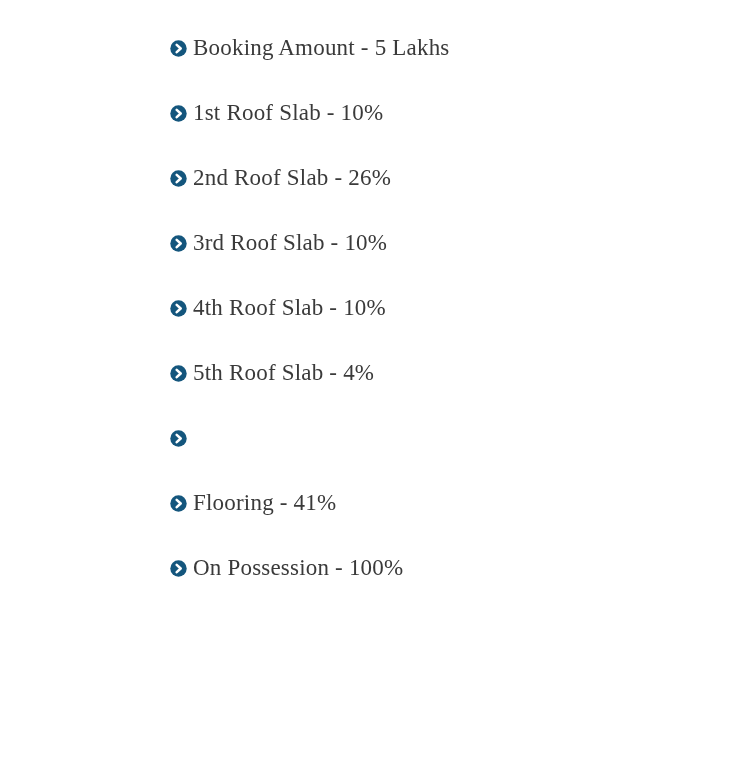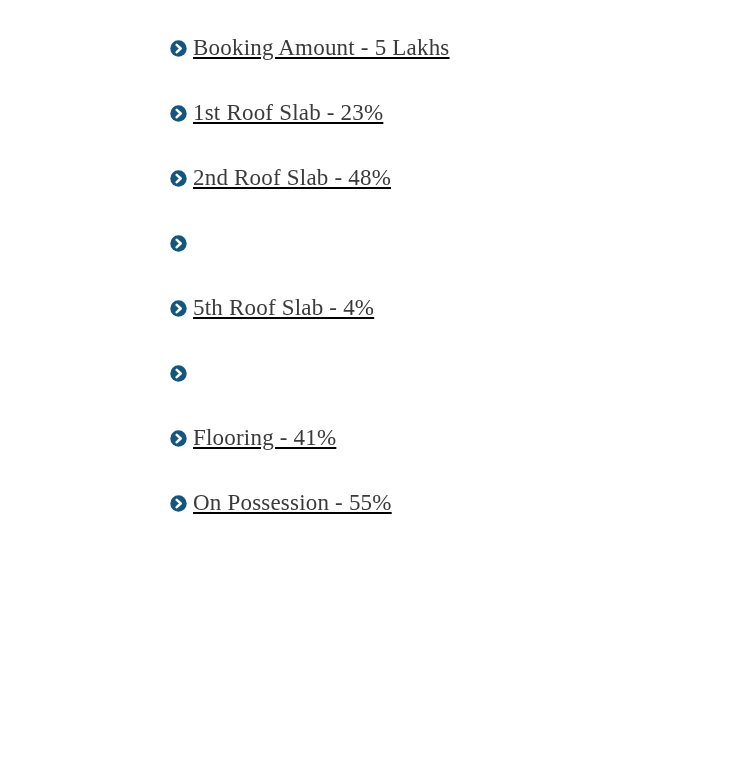--- a/index.html
+++ b/index.html
@@ -10,21 +10,20 @@
     width: 745px;
     height: 768px;
     background: #ffffff;
     font-family: "Liberation Serif", "DejaVu Serif", serif;
     overflow: hidden;
   }
   ul.milestone-list {
     list-style: none;
     margin: 0;
     padding: 35px 0 0 170px;
-    text-decoration: underline;
   }
   li.milestone-item {
     display: flex;
     align-items: center;
     height: 26px;
     margin-bottom: 39px;
     white-space: nowrap;
   }
   .bullet {
     width: 17px;
@@ -58,38 +57,48 @@
     </span>
     <span class="item-label">Booking Amount - 5 Lakhs</span>
   </li>
   <li class="milestone-item">
     <span class="bullet">
       <svg viewBox="0 0 17 17" aria-hidden="true">
           <circle cx="8.5" cy="8.5" r="8.2" fill="#14567d"></circle>
           <path d="M6.7 4.9 L10.7 8.5 L6.7 12.1" fill="none" stroke="#ffffff" stroke-width="2.6" stroke-linecap="round" stroke-linejoin="round"></path>
         </svg>
     </span>
-    <span class="item-label">1st Roof Slab - 23%</span>
+    <span class="item-label">1st Roof Slab - 10%</span>
   </li>
   <li class="milestone-item">
     <span class="bullet">
       <svg viewBox="0 0 17 17" aria-hidden="true">
           <circle cx="8.5" cy="8.5" r="8.2" fill="#14567d"></circle>
           <path d="M6.7 4.9 L10.7 8.5 L6.7 12.1" fill="none" stroke="#ffffff" stroke-width="2.6" stroke-linecap="round" stroke-linejoin="round"></path>
         </svg>
     </span>
-    <span class="item-label">2nd Roof Slab - 48%</span>
+    <span class="item-label">2nd Roof Slab - 26%</span>
   </li>
   <li class="milestone-item">
     <span class="bullet">
       <svg viewBox="0 0 17 17" aria-hidden="true">
           <circle cx="8.5" cy="8.5" r="8.2" fill="#14567d"></circle>
           <path d="M6.7 4.9 L10.7 8.5 L6.7 12.1" fill="none" stroke="#ffffff" stroke-width="2.6" stroke-linecap="round" stroke-linejoin="round"></path>
         </svg>
     </span>
+    <span class="item-label">3rd Roof Slab - 10%</span>
+  </li>
+  <li class="milestone-item">
+    <span class="bullet">
+      <svg viewBox="0 0 17 17" aria-hidden="true">
+          <circle cx="8.5" cy="8.5" r="8.2" fill="#14567d"></circle>
+          <path d="M6.7 4.9 L10.7 8.5 L6.7 12.1" fill="none" stroke="#ffffff" stroke-width="2.6" stroke-linecap="round" stroke-linejoin="round"></path>
+        </svg>
+    </span>
+    <span class="item-label">4th Roof Slab - 10%</span>
   </li>
   <li class="milestone-item">
     <span class="bullet">
       <svg viewBox="0 0 17 17" aria-hidden="true">
           <circle cx="8.5" cy="8.5" r="8.2" fill="#14567d"></circle>
           <path d="M6.7 4.9 L10.7 8.5 L6.7 12.1" fill="none" stroke="#ffffff" stroke-width="2.6" stroke-linecap="round" stroke-linejoin="round"></path>
         </svg>
     </span>
     <span class="item-label">5th Roof Slab - 4%</span>
   </li>
@@ -110,15 +119,15 @@
     </span>
     <span class="item-label">Flooring - 41%</span>
   </li>
   <li class="milestone-item">
     <span class="bullet">
       <svg viewBox="0 0 17 17" aria-hidden="true">
           <circle cx="8.5" cy="8.5" r="8.2" fill="#14567d"></circle>
           <path d="M6.7 4.9 L10.7 8.5 L6.7 12.1" fill="none" stroke="#ffffff" stroke-width="2.6" stroke-linecap="round" stroke-linejoin="round"></path>
         </svg>
     </span>
-    <span class="item-label">On Possession - 55%</span>
+    <span class="item-label">On Possession - 100%</span>
   </li>
 </ul>
 
 </body></html>

